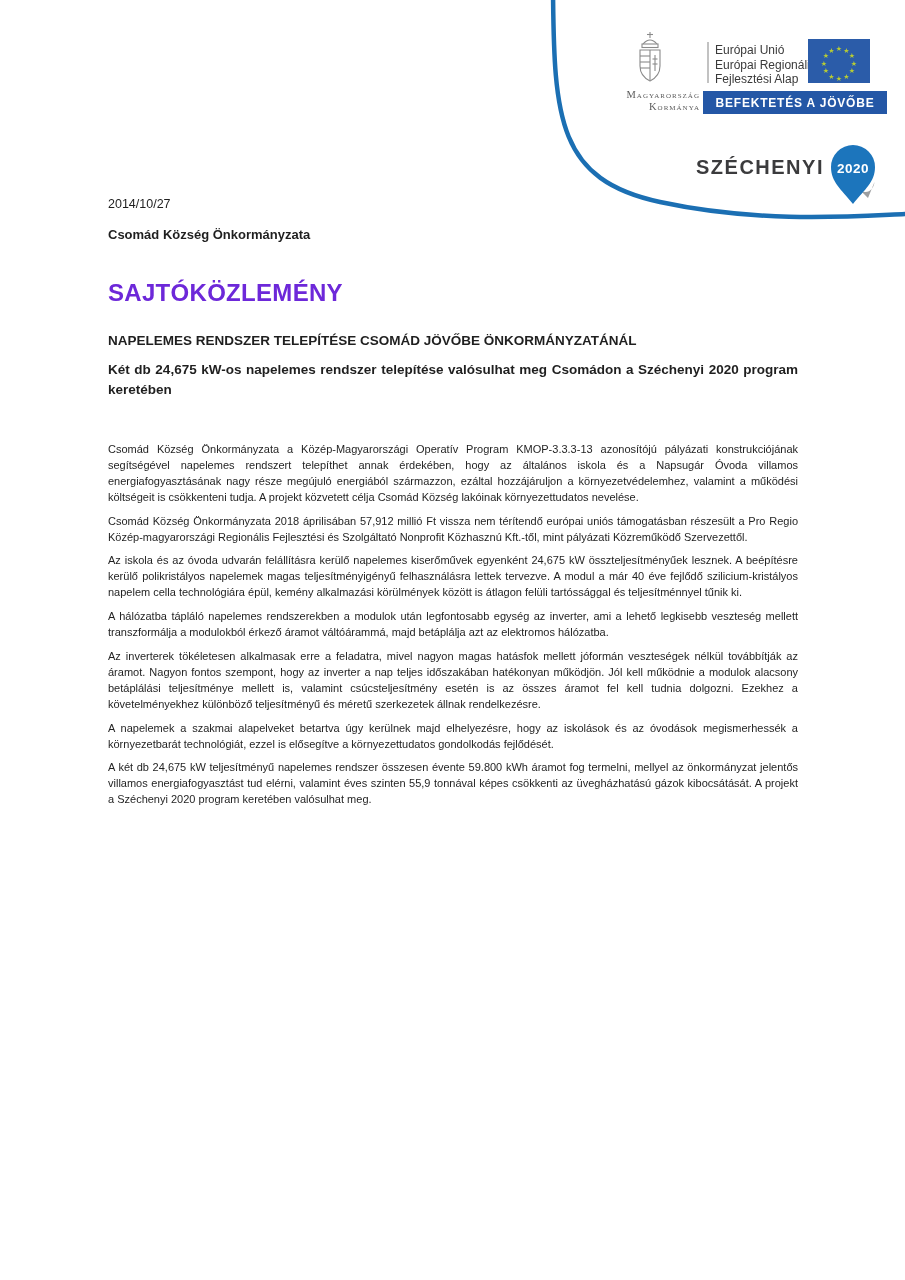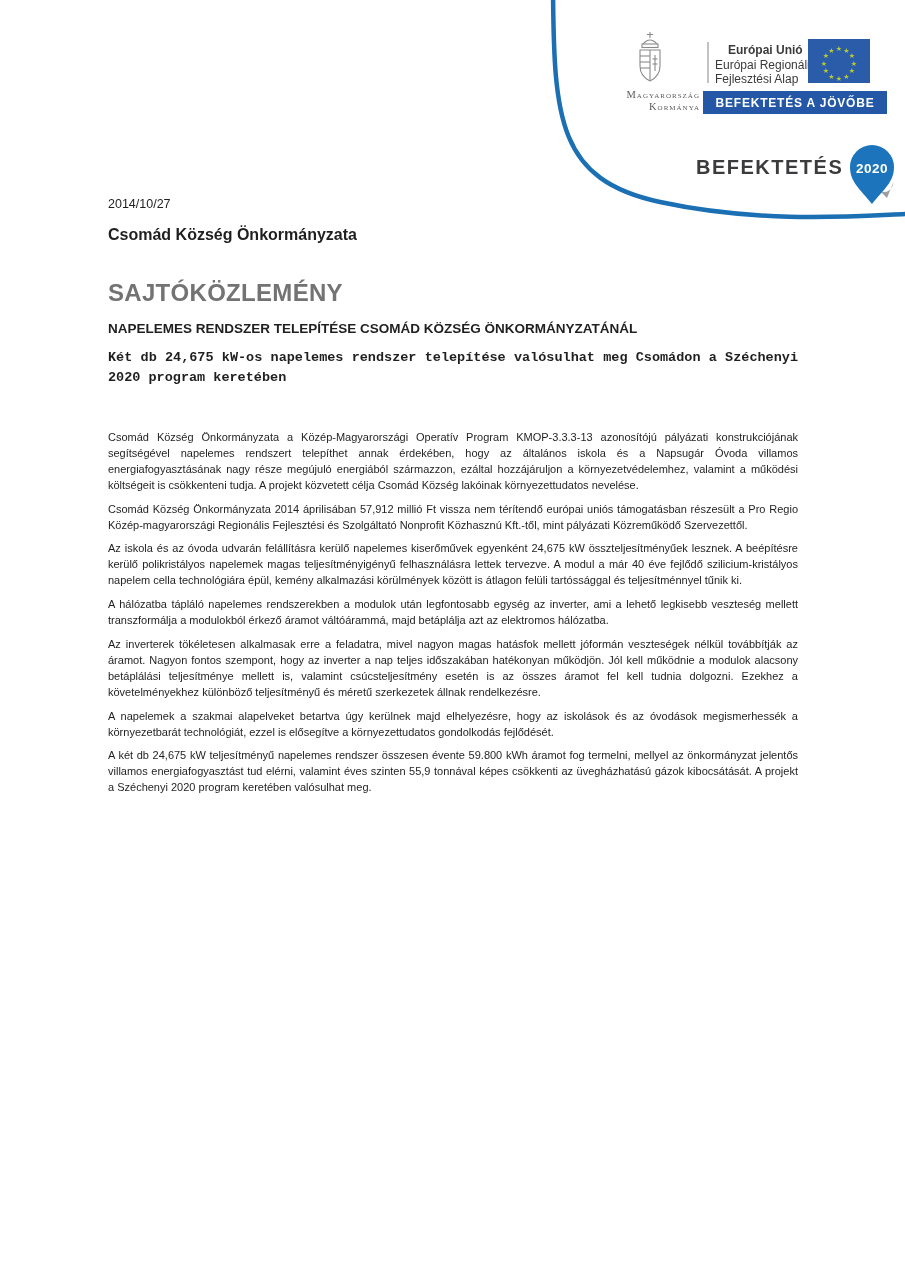--- a/index.html
+++ b/index.html
@@ -13,42 +13,42 @@
   
   .gov-block{position:absolute;left:600px;top:31px;width:100px;text-align:right;}
   .gov-crest{display:block;margin:0 auto 4px auto;}
   .gov-line{
     font-family:"Liberation Serif",serif;font-size:10.5px;line-height:12px;
     letter-spacing:1px;color:#5b5b5b;font-variant:small-caps;
   }
   
   .logo-divider{position:absolute;left:707px;top:42px;width:2px;height:41px;background:#c2c2c2;}
   .eu-text{position:absolute;left:715px;top:43px;font-size:12px;line-height:14.5px;color:#3a3a3a;}
-  .eu-text .b{font-weight:bold;text-align:center;}
+  .eu-text .b{font-weight:normal;}
   .eu-flag{position:absolute;left:808px;top:39px;}
   .banner{
     position:absolute;left:703px;top:91px;width:184px;height:23px;background:#2457A6;
     color:#ffffff;font-weight:bold;font-size:12px;letter-spacing:0.8px;
     display:flex;align-items:center;justify-content:center;
   }
   
   .szechenyi{position:absolute;left:696px;top:141px;display:flex;align-items:flex-start;}
   .sz-text{font-size:20px;font-weight:bold;color:#3b3b3d;letter-spacing:1.5px;margin-top:15px;}
   .sz-pin{margin-left:3px;}
 
   
   .content{position:absolute;left:108px;top:197px;width:690px;}
   .date{font-size:12.5px;line-height:14px;margin:0 0 16px 0;}
-  .org{font-size:16px;font-weight:bold;line-height:15px;margin:0 0 37px 0;}
+  .org{font-size:13px;font-weight:bold;line-height:15px;margin:0 0 37px 0;}
   .title{
-    font-size:24px;font-weight:bold;color:#737373;letter-spacing:0.3px;
-    line-height:28px;margin:0 0 14px 0;
+    font-size:24px;font-weight:bold;color:#6d28d9;letter-spacing:0.3px;
+    line-height:28px;margin:0 0 26px 0;
   }
   .headline{font-size:13.5px;font-weight:bold;line-height:16px;margin:0 0 11px 0;}
-  .lead{font-size:13.5px;font-weight:bold;line-height:20px;text-align:justify;margin:0 0 42px 0;font-family:Liberation Mono, monospace;}
+  .lead{font-size:13.5px;font-weight:bold;line-height:20px;text-align:justify;margin:0 0 42px 0;}
   p.body{font-size:11px;line-height:15.9px;text-align:justify;margin:0 0 8px 0;}
 </style>
 </head>
 <body>
 
 <div class="page">
 
   <svg class="arc-svg" width="905" height="240" viewBox="0 0 905 240" aria-hidden="true">
     <path d="M553,-10 C554,120 558,180 660,202 C762,224 858,216 907,214" fill="none" stroke="#1B6FB3" stroke-width="4.5"></path>
   </svg>
@@ -96,37 +96,37 @@
       <text x="18" y="34">★</text>
       <text x="16" y="26.5">★</text>
       <text x="18" y="19">★</text>
       <text x="23.5" y="13.5">★</text>
     </g>
   </svg>
 
   <div class="banner">BEFEKTETÉS A JÖVŐBE</div>
 
   <div class="szechenyi">
-    <span class="sz-text">BEFEKTETÉS</span>
+    <span class="sz-text">SZÉCHENYI</span>
     <svg class="sz-pin" width="52" height="66" viewBox="0 0 52 66" aria-hidden="true">
       <path d="M34,50 C42,53 46.5,48 47.5,41 L41,57 Z" fill="#9c9ea0"></path>
       <path d="M26,63 C14,48 4,41 4,26 A22,22 0 1 1 48,26 C48,41 38,48 26,63 Z" fill="#1C75BC"></path>
       <text x="26" y="31.5" text-anchor="middle" fill="#ffffff" font-family="Liberation Sans" font-size="13.5" font-weight="bold" letter-spacing="0.5">2020</text>
     </svg>
   </div>
 
   <div class="content">
     <div class="date">2014/10/27</div>
     <div class="org">Csomád Község Önkormányzata</div>
     <h1 class="title">SAJTÓKÖZLEMÉNY</h1>
-    <h2 class="headline">NAPELEMES RENDSZER TELEPÍTÉSE CSOMÁD KÖZSÉG ÖNKORMÁNYZATÁNÁL</h2>
+    <h2 class="headline">NAPELEMES RENDSZER TELEPÍTÉSE CSOMÁD JÖVŐBE ÖNKORMÁNYZATÁNÁL</h2>
     <div class="lead">Két db 24,675 kW-os napelemes rendszer telepítése valósulhat meg Csomádon a Széchenyi 2020 program keretében</div>
 
     <p class="body">Csomád Község Önkormányzata a Közép-Magyarországi Operatív Program KMOP-3.3.3-13 azonosítójú pályázati konstrukciójának segítségével napelemes rendszert telepíthet annak érdekében, hogy az általános iskola és a Napsugár Óvoda villamos energiafogyasztásának nagy része megújuló energiából származzon, ezáltal hozzájáruljon a környezetvédelemhez, valamint a működési költségeit is csökkenteni tudja. A projekt közvetett célja Csomád Község lakóinak környezettudatos nevelése.</p>
-    <p class="body">Csomád Község Önkormányzata 2014 áprilisában 57,912 millió Ft vissza nem térítendő európai uniós támogatásban részesült a Pro Regio Közép-magyarországi Regionális Fejlesztési és Szolgáltató Nonprofit Közhasznú Kft.-től, mint pályázati Közreműködő Szervezettől.</p>
+    <p class="body">Csomád Község Önkormányzata 2018 áprilisában 57,912 millió Ft vissza nem térítendő európai uniós támogatásban részesült a Pro Regio Közép-magyarországi Regionális Fejlesztési és Szolgáltató Nonprofit Közhasznú Kft.-től, mint pályázati Közreműködő Szervezettől.</p>
     <p class="body">Az iskola és az óvoda udvarán felállításra kerülő napelemes kiserőművek egyenként 24,675 kW összteljesítményűek lesznek. A beépítésre kerülő polikristályos napelemek magas teljesítményigényű felhasználásra lettek tervezve. A modul a már 40 éve fejlődő szilicium-kristályos napelem cella technológiára épül, kemény alkalmazási körülmények között is átlagon felüli tartóssággal és teljesítménnyel tűnik ki.</p>
     <p class="body">A hálózatba tápláló napelemes rendszerekben a modulok után legfontosabb egység az inverter, ami a lehető legkisebb veszteség mellett transzformálja a modulokból érkező áramot váltóárammá, majd betáplálja azt az elektromos hálózatba.</p>
     <p class="body">Az inverterek tökéletesen alkalmasak erre a feladatra, mivel nagyon magas hatásfok mellett jóformán veszteségek nélkül továbbítják az áramot. Nagyon fontos szempont, hogy az inverter a nap teljes időszakában hatékonyan működjön. Jól kell működnie a modulok alacsony betáplálási teljesítménye mellett is, valamint csúcsteljesítmény esetén is az összes áramot fel kell tudnia dolgozni. Ezekhez a követelményekhez különböző teljesítményű és méretű szerkezetek állnak rendelkezésre.</p>
     <p class="body">A napelemek a szakmai alapelveket betartva úgy kerülnek majd elhelyezésre, hogy az iskolások és az óvodások megismerhessék a környezetbarát technológiát, ezzel is elősegítve a környezettudatos gondolkodás fejlődését.</p>
     <p class="body">A két db 24,675 kW teljesítményű napelemes rendszer összesen évente 59.800 kWh áramot fog termelni, mellyel az önkormányzat jelentős villamos energiafogyasztást tud elérni, valamint éves szinten 55,9 tonnával képes csökkenti az üvegházhatású gázok kibocsátását. A projekt a Széchenyi 2020 program keretében valósulhat meg.</p>
   </div>
 
 </div>
 
 </body></html>

